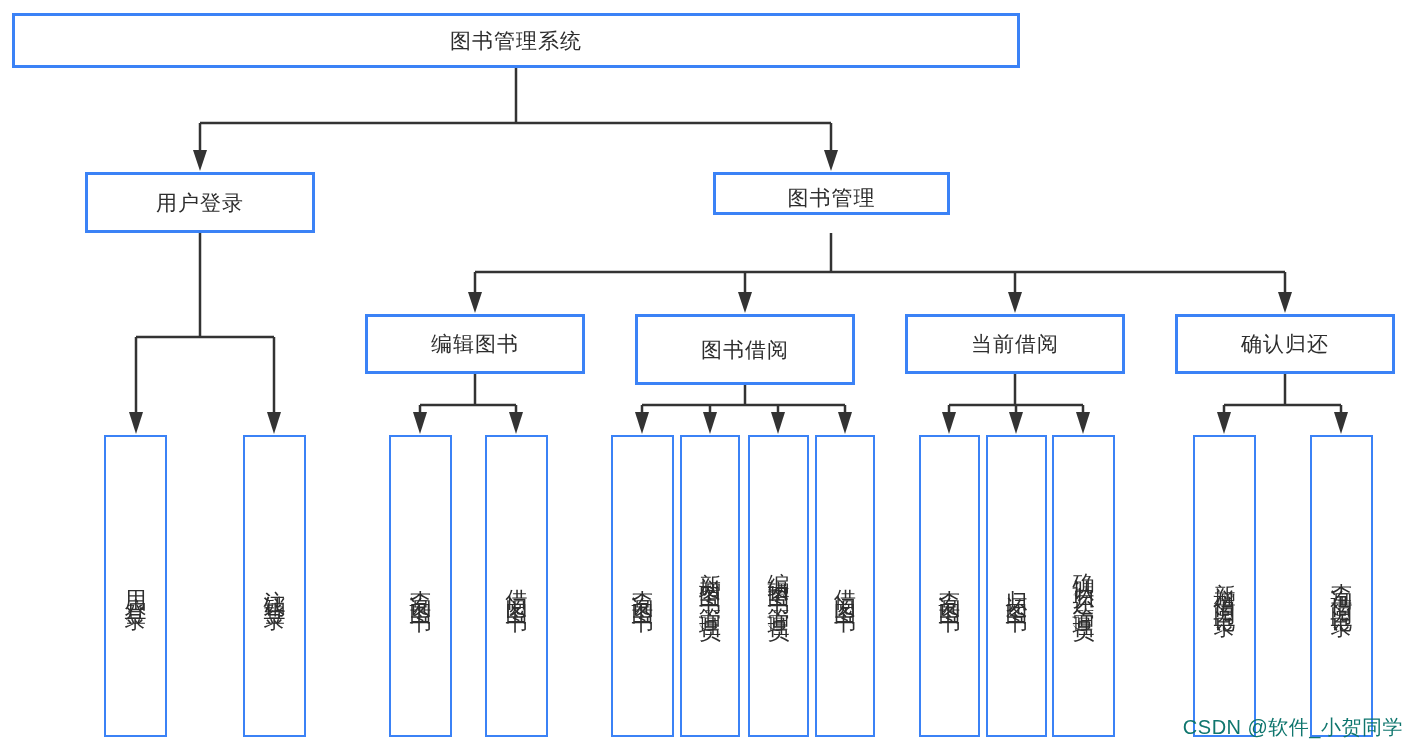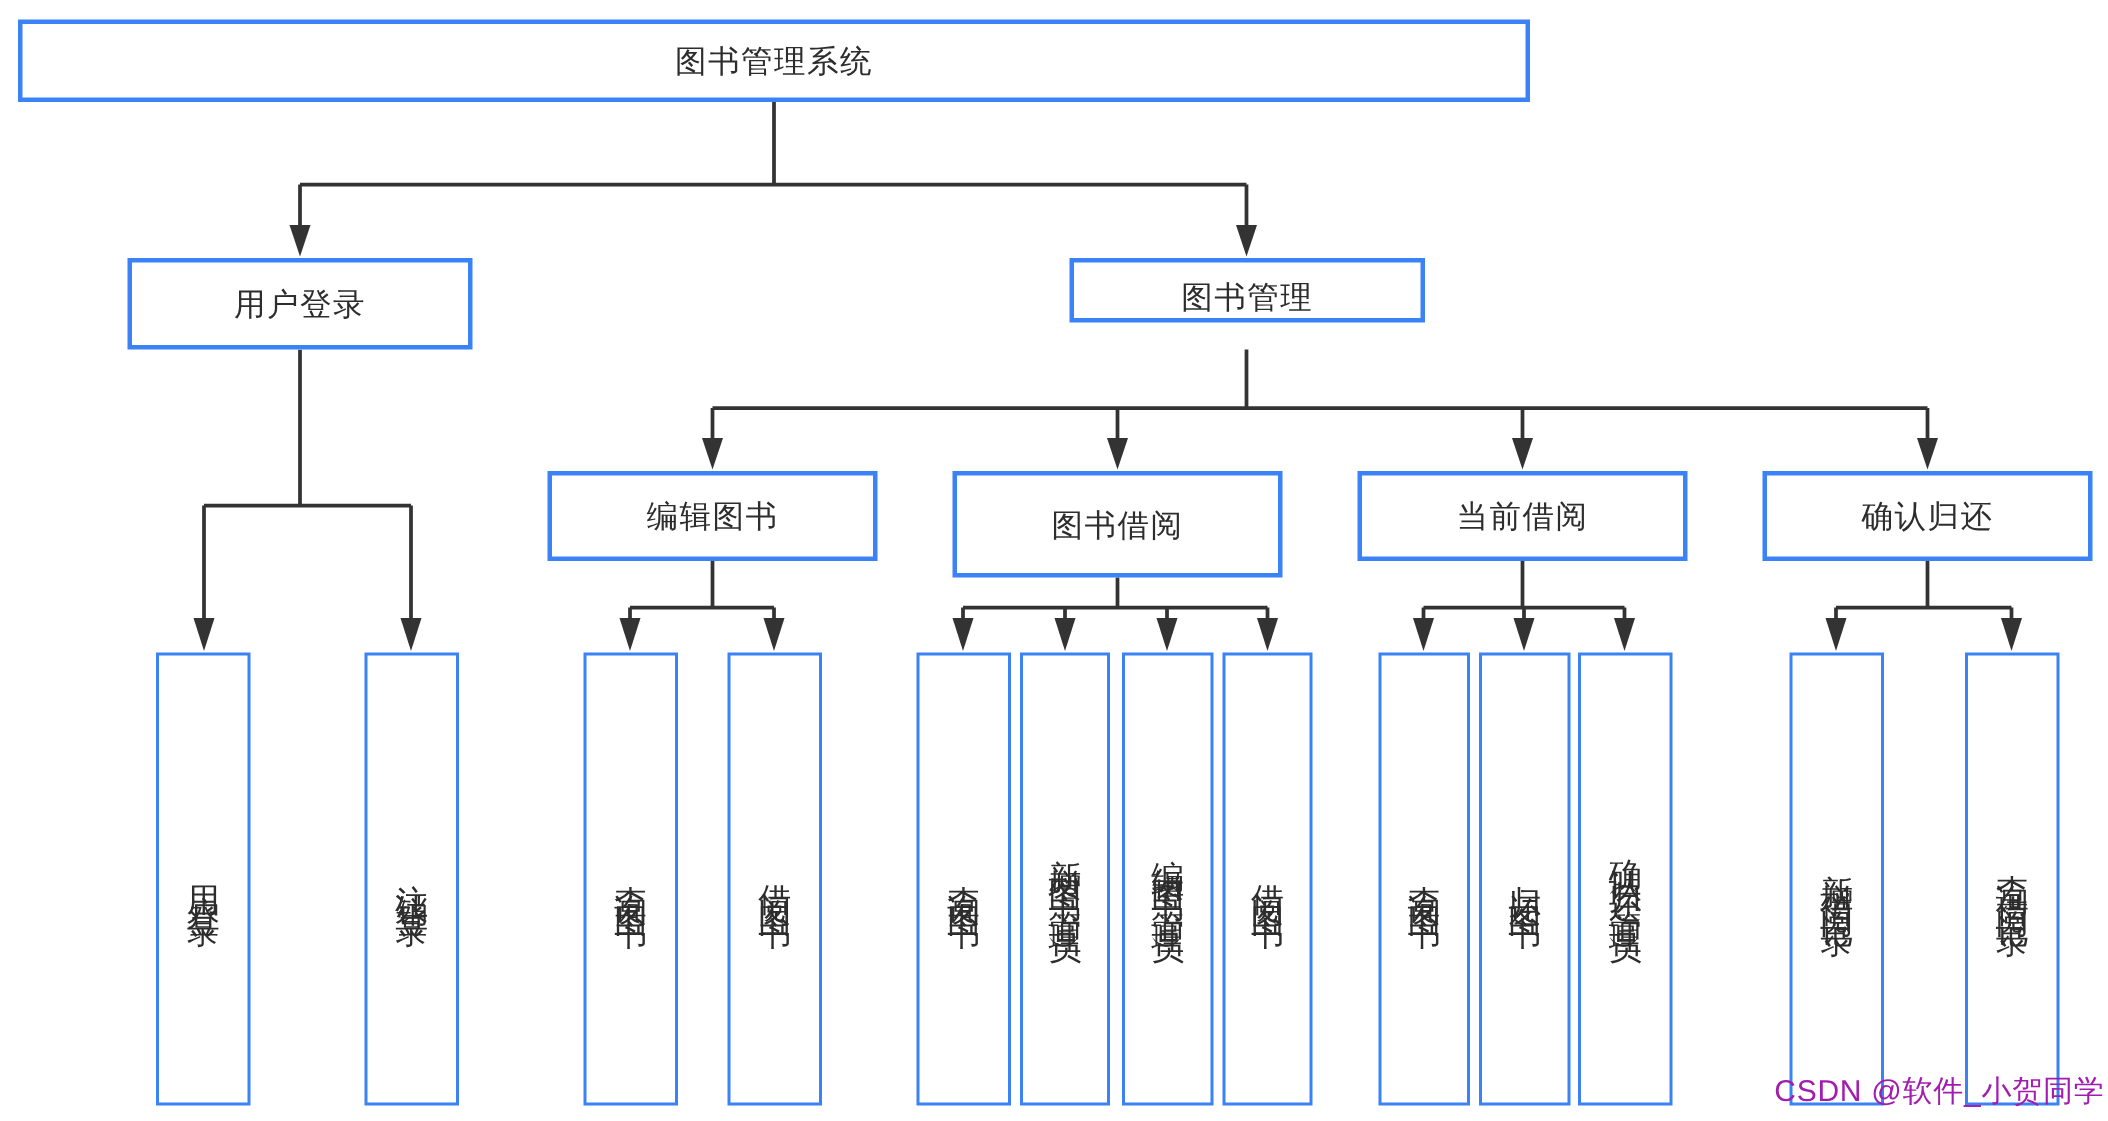--- a/index.html
+++ b/index.html
@@ -44,21 +44,21 @@
     font-size: 22px;
     letter-spacing: 7px;
     color: #2d2d2d;
     line-height: 1;
   }
   .watermark {
     position: absolute;
     right: 2px;
     bottom: 6px;
     font-size: 20px;
-    color: #a21caf;
+    color: #0f766e;
     letter-spacing: 0.5px;
     z-index: 5;
     white-space: nowrap;
   }
 </style>
 </head>
 <body>
 
 <div class="canvas">
 

